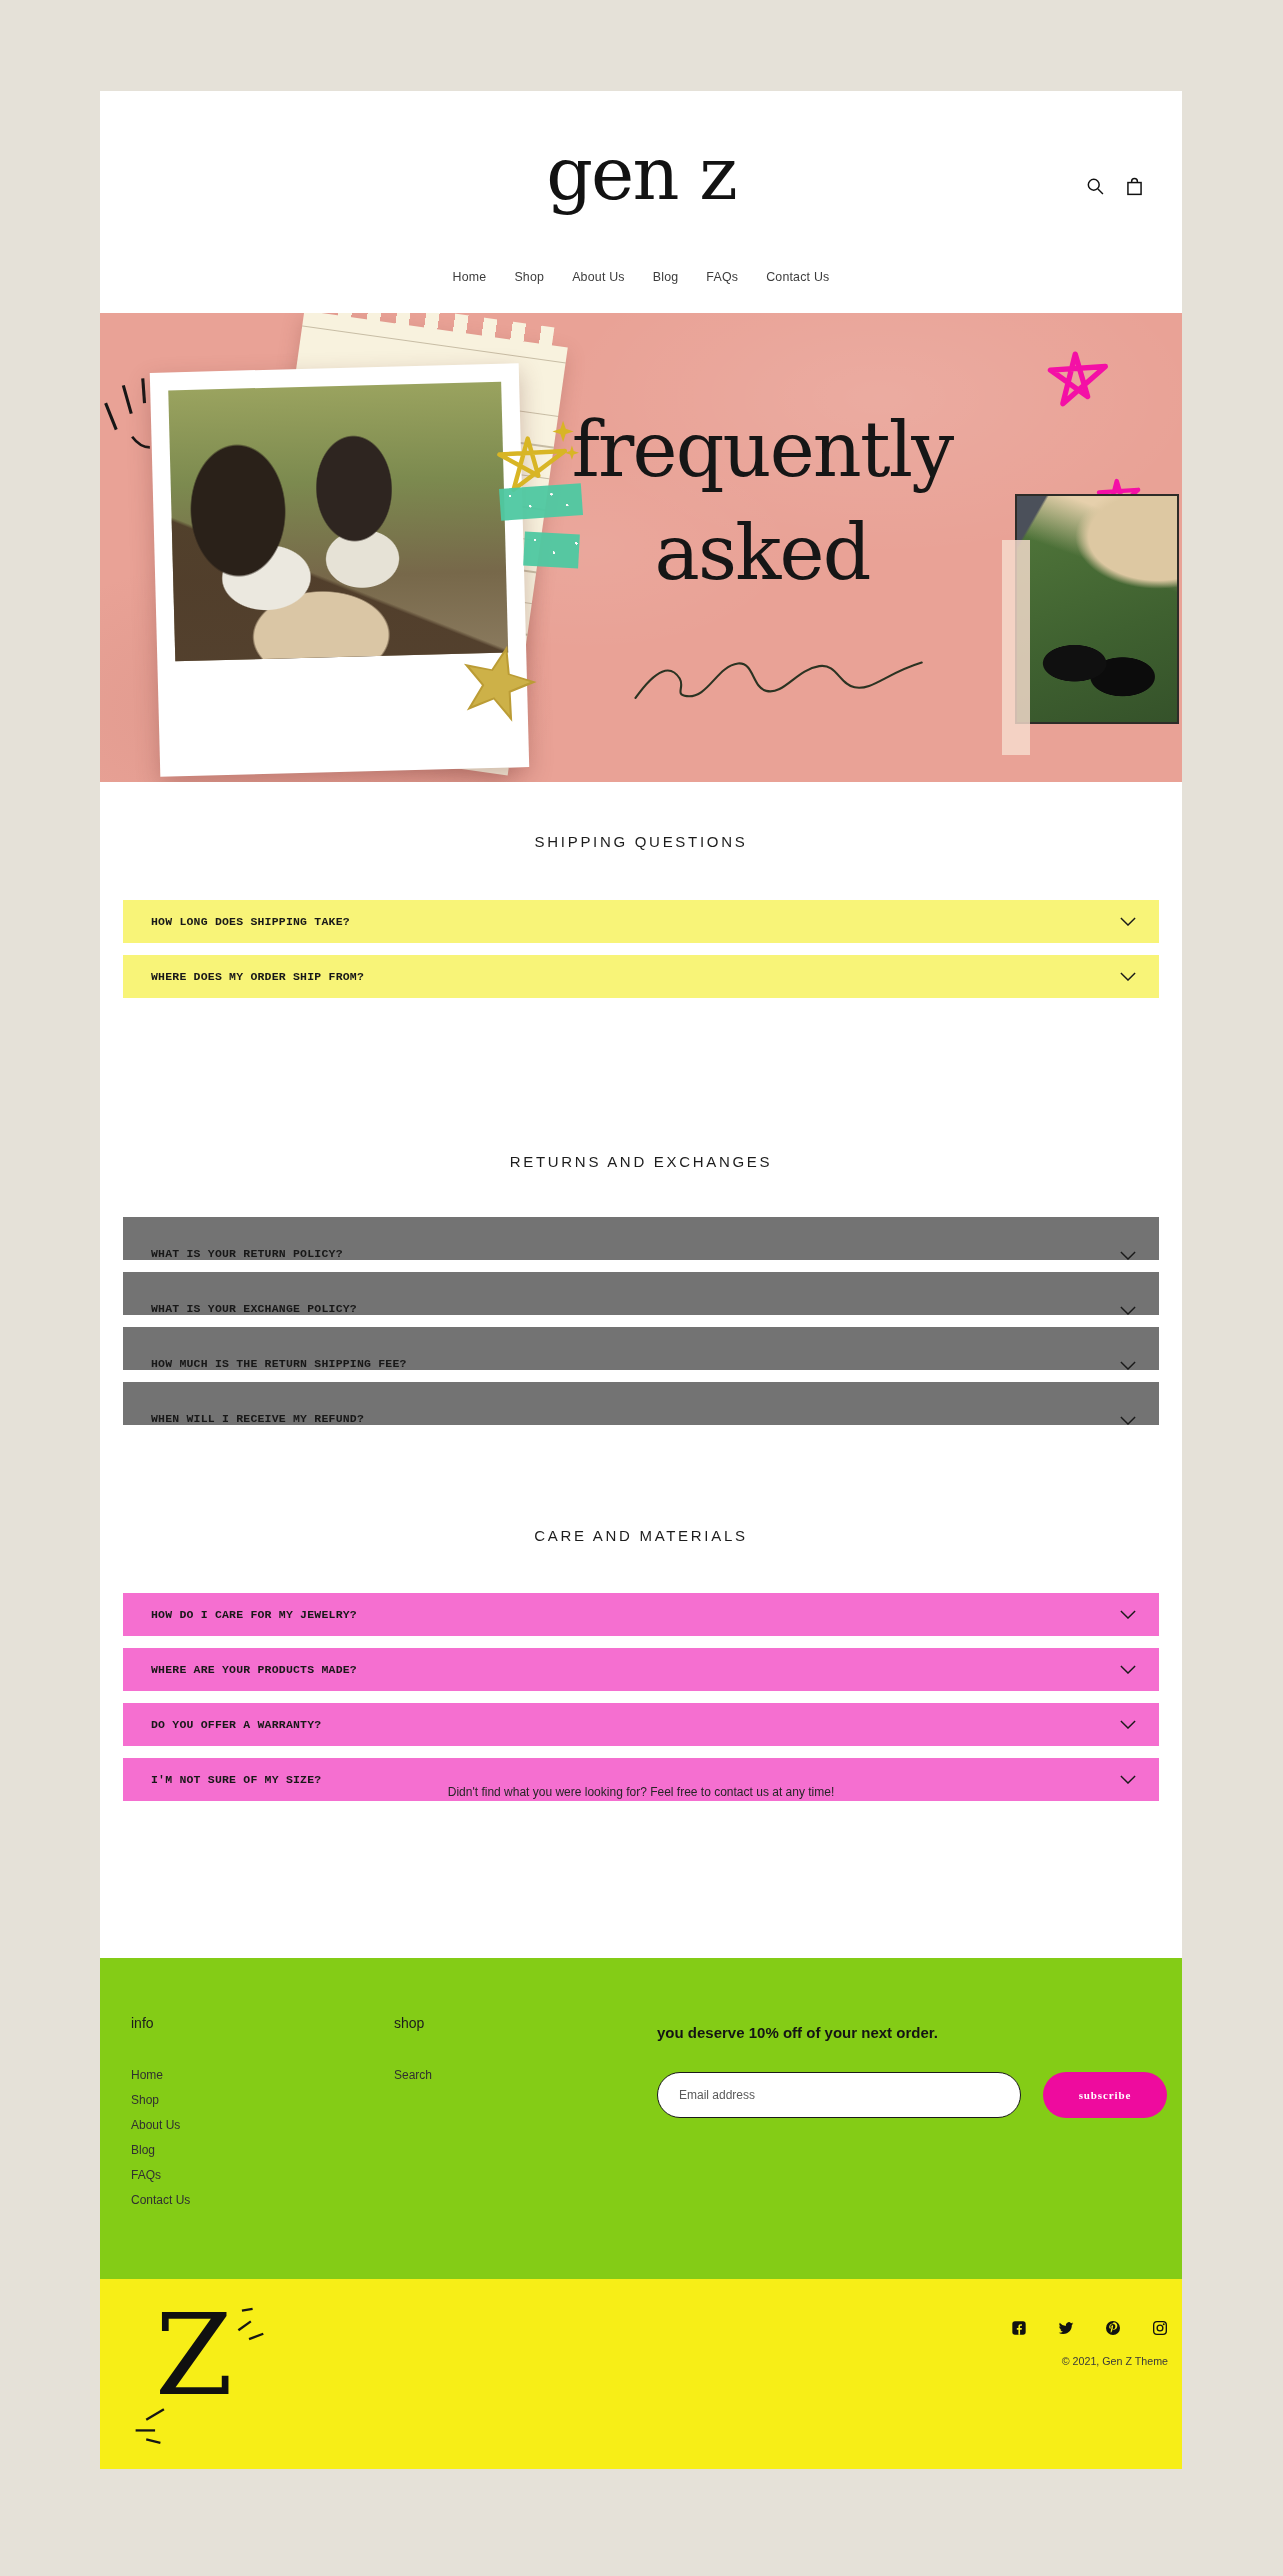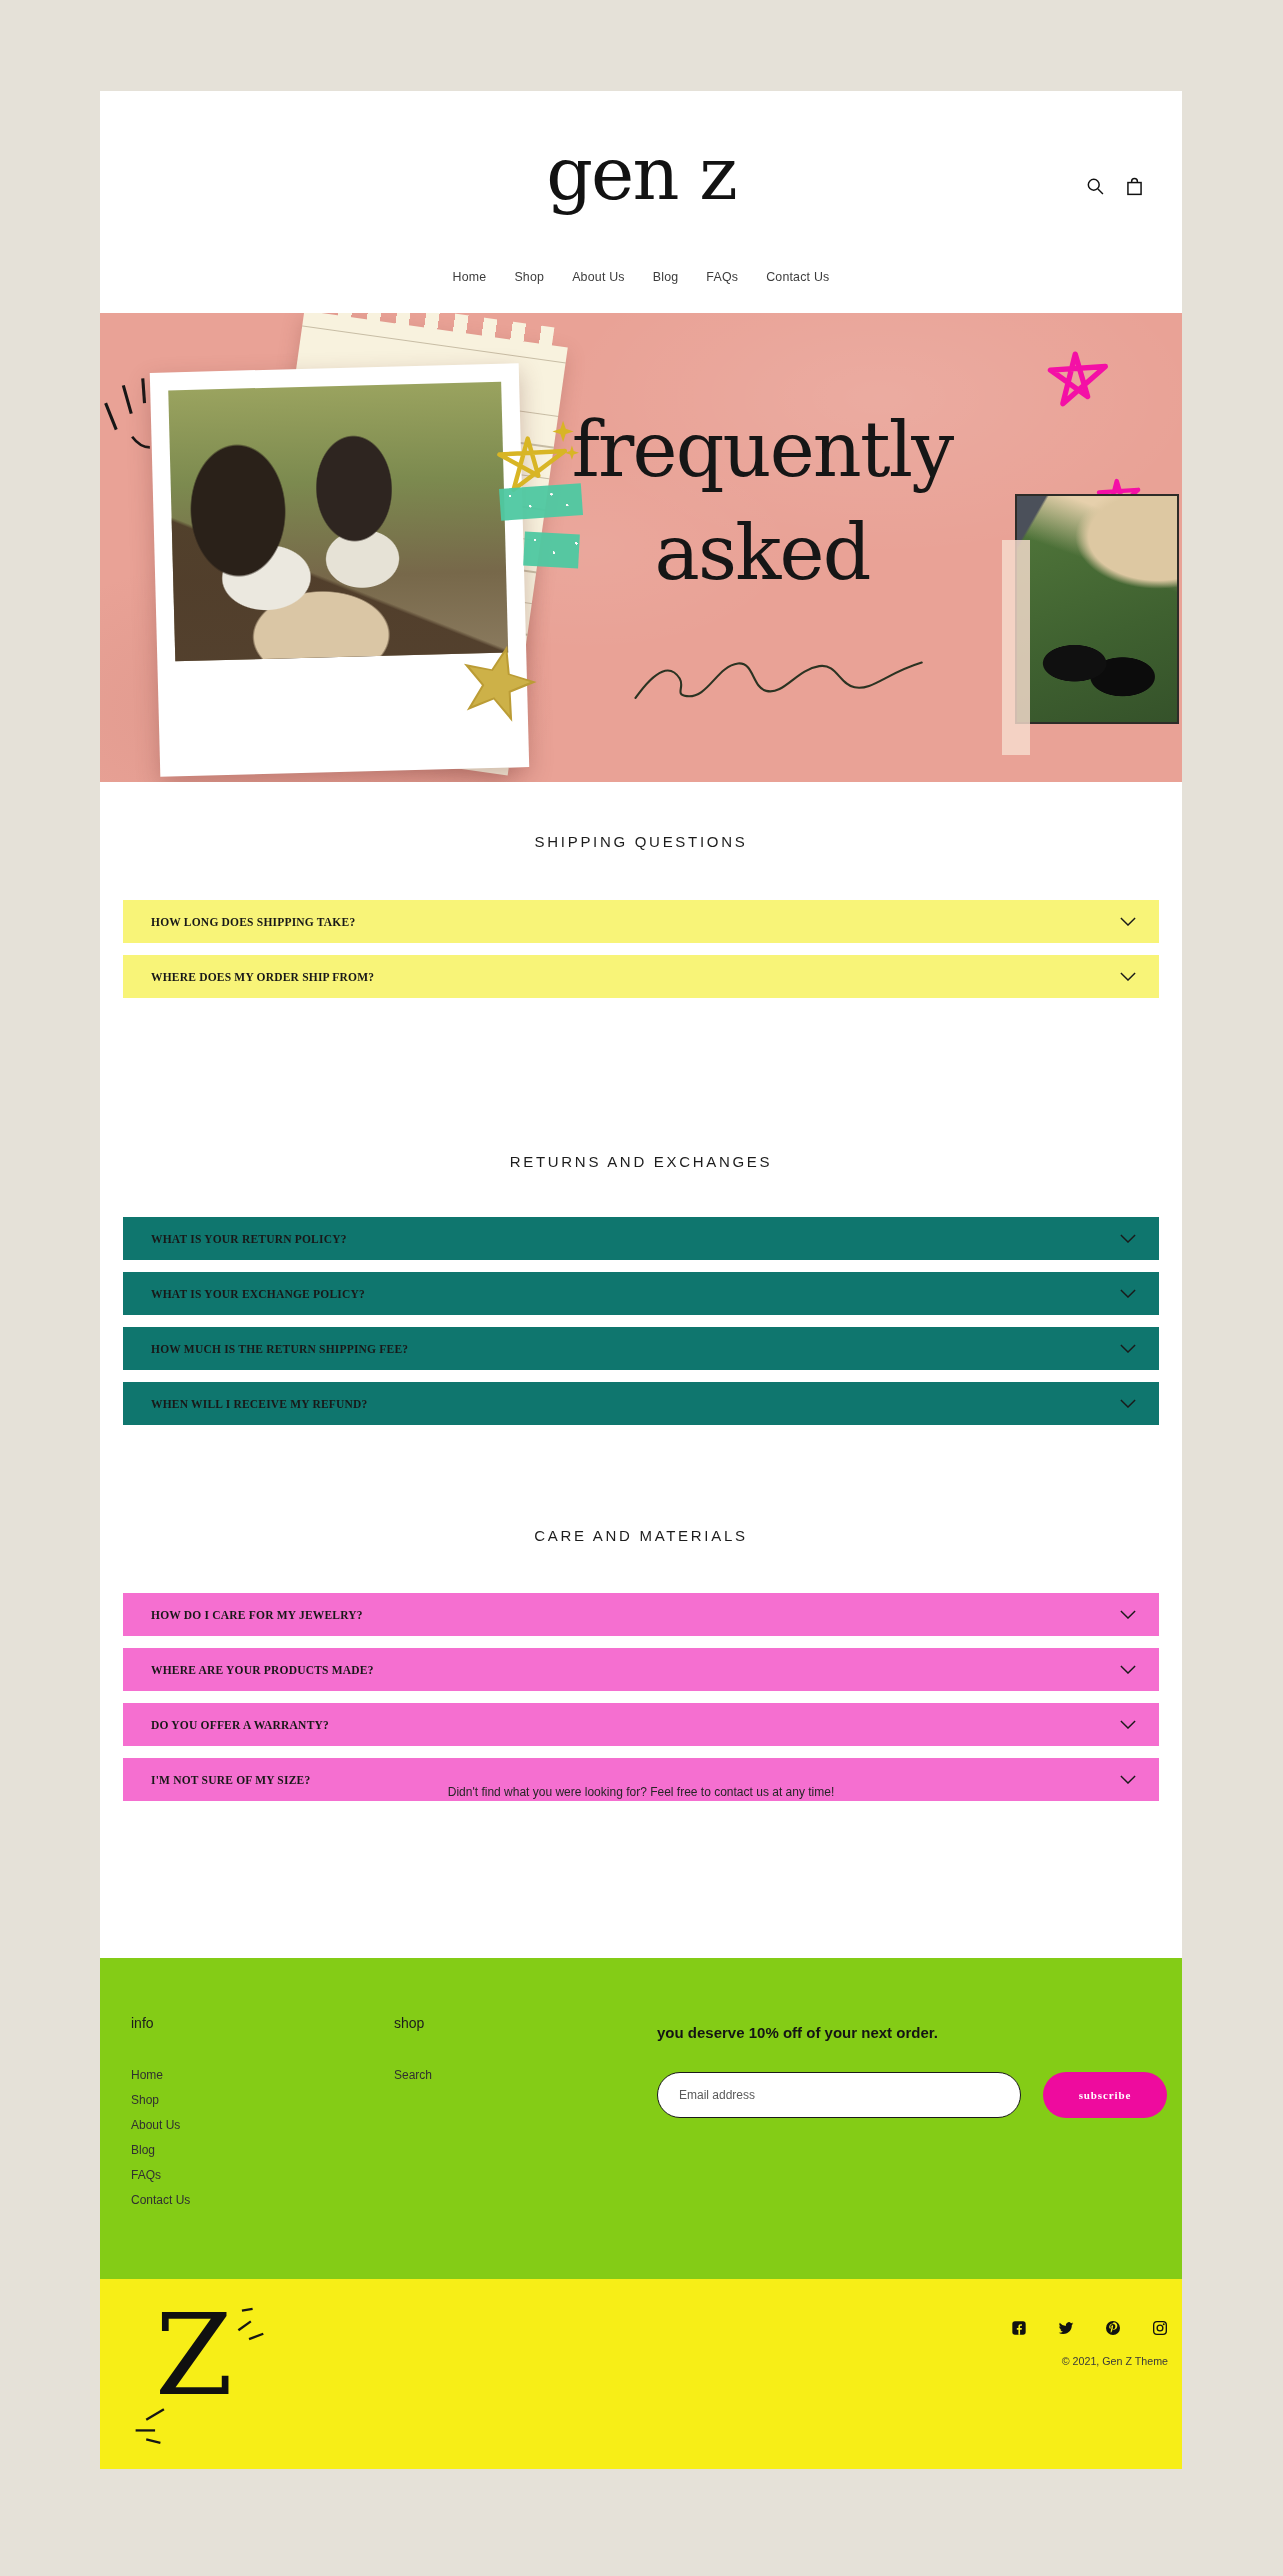--- a/index.html
+++ b/index.html
@@ -100,26 +100,26 @@
   .doodle{position:absolute;}
   
   .section-title{
     position:absolute;left:0;width:100%;text-align:center;
     font-size:15px;letter-spacing:2.7px;color:#1d1d1d;font-weight:500;
   }
   .faq-row{
     position:absolute;left:23px;width:1036px;height:43px;border:none;
     display:flex;align-items:center;justify-content:space-between;
     padding:0 23px 0 28px;box-sizing:border-box;cursor:pointer;
-    font-family:Liberation Serif, serif;
+    font-family:Liberation Mono, monospace;
     font-size:11.5px;font-weight:bold;letter-spacing:0.2px;color:#181818;
     text-align:left;
   }
   .faq-row.s0{background:#f8f478;}
-  .faq-row.s1{background:#0f766e;}
+  .faq-row.s1{background:#737373;align-items:flex-end;}
   .faq-row.s2{background:#f56fd0;}
   .note{
     position:absolute;left:0;width:100%;text-align:center;
     font-size:12px;color:#262626;
   }
   
   .footer{
     position:absolute;left:0;top:1867px;width:1082px;height:321px;
     background:#84cc16;
   }

